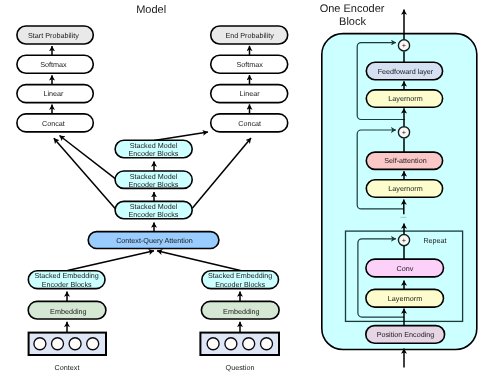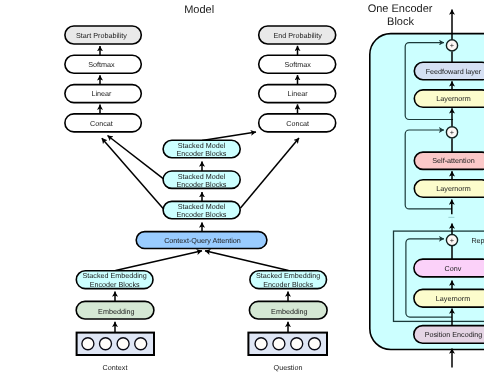--- a/index.html
+++ b/index.html
@@ -1,18 +1,18 @@
 <!DOCTYPE html>
 <html><head>
 <meta charset="utf-8">
 <title>Model Diagram</title>
 <style>
   html,body{margin:0;padding:0;background:#ffffff;}
   body{width:484px;height:381px;overflow:hidden;font-family:"Liberation Sans",sans-serif;}
-  #stage{position:relative;width:432px;height:381px;background:#fff;padding-left:48px;-webkit-font-smoothing:antialiased;}
+  #stage{position:relative;width:432px;height:381px;background:#fff;-webkit-font-smoothing:antialiased;}
   svg{display:block;}
   text{font-family:"Liberation Sans",sans-serif;fill:#1a1a1a;text-anchor:middle;dominant-baseline:auto;-webkit-font-smoothing:antialiased;text-rendering:geometricPrecision;}
   .rbox{stroke:#000;stroke-width:1.6;}
   .ln{stroke:#000;stroke-width:1.5;fill:none;}
   .ln2{stroke:#1b3a3a;stroke-width:1.2;fill:none;}
   .t7{font-size:7.2px;}
   .t8{font-size:7.2px;}
   .t9{font-size:7.2px;}
   .t12{font-size:11px;}
 </style>

